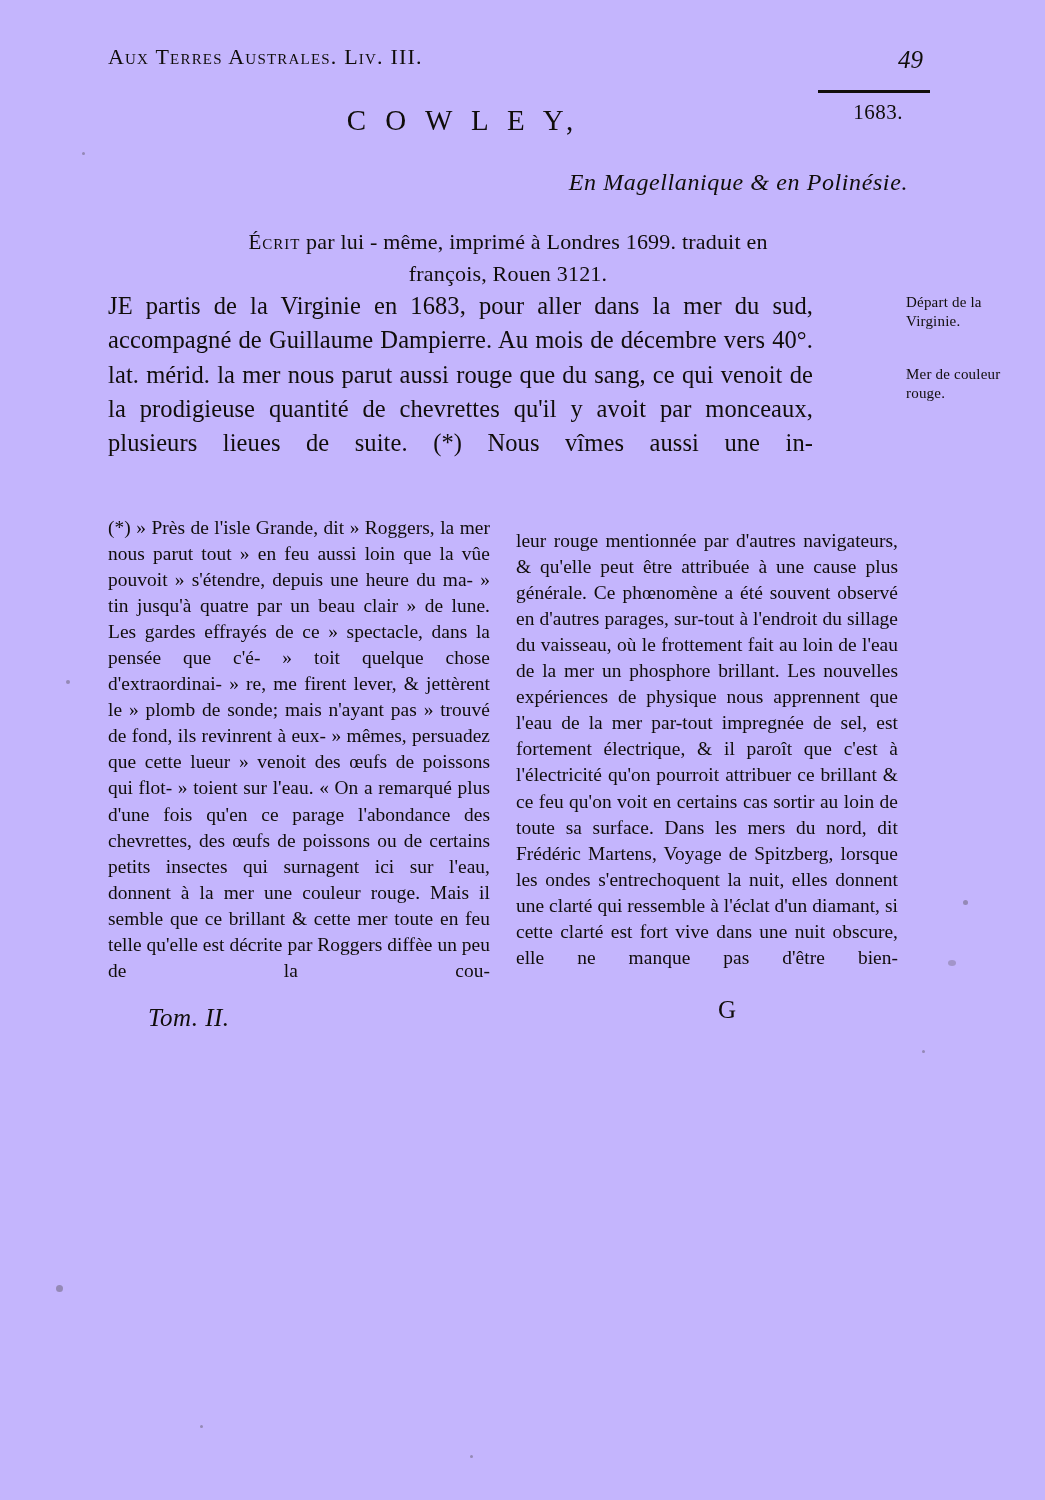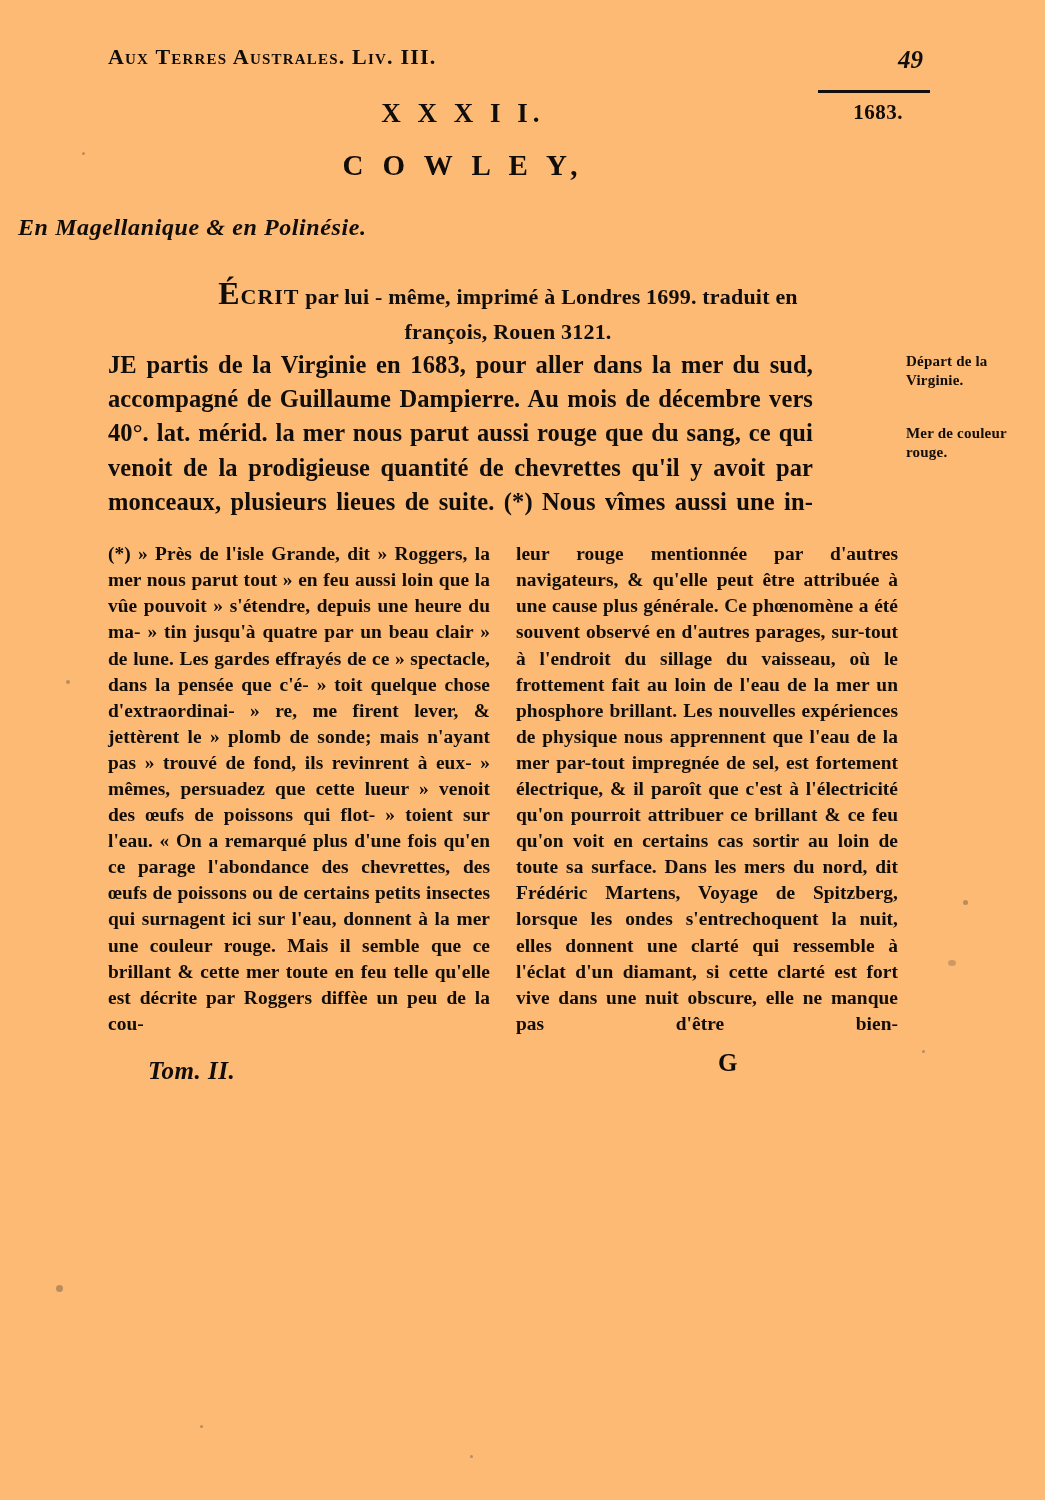--- a/index.html
+++ b/index.html
@@ -11,22 +11,21 @@
     width: 1045px;
     height: 1500px;
     position: relative;
     font-family: "Liberation Serif", serif;
     color: #100d0a;
     overflow: hidden;
   }
   .page {
     position: absolute;
     inset: 0;
-    background: #fdba74;
-    font-weight: bold;
+    background: #c4b5fd;
   }
   
   .speckle {
     position: absolute;
     border-radius: 50%;
     background: #3c3630;
     opacity: .35;
     pointer-events: none;
   }
   .content {
@@ -79,40 +78,40 @@
     margin-left: -90px;
   }
   .author {
     text-align: center;
     font-size: 29px;
     letter-spacing: 6px;
     margin-top: 20px;
     margin-left: -90px;
   }
   .subtitle {
-    text-align: left;
+    text-align: right;
     font-style: italic;
     font-size: 24px;
     margin-top: 32px;
     margin-left: -90px;
     letter-spacing: .6px;
   }
   .imprint {
     text-align: center;
     font-size: 22px;
     margin-top: 30px;
     line-height: 1.42;
     letter-spacing: .2px;
   }
   .imprint .sc {
     font-variant: small-caps;
     letter-spacing: 1px;
   }
   .imprint .big {
-    font-size: 32px;
+    font-size: 21px;
   }
   
   .bodywrap {
     position: relative;
   }
   .bodytext {
     width: 705px;
     font-size: 24.5px;
     line-height: 1.40;
     text-align: justify;
@@ -125,23 +124,24 @@
     width: 120px;
     font-size: 15px;
     line-height: 1.28;
     letter-spacing: .2px;
   }
   .m1 { top: 4px; }
   .m2 { top: 76px; }
   
   .notes {
     display: flex;
-    margin-top: 22px;
+    margin-top: 54px;
     gap: 26px;
     width: 790px;
+    align-items: center;
   }
   .notecol {
     width: 382px;
     font-size: 19.4px;
     line-height: 1.345;
     text-align: justify;
     text-align-last: justify;
     letter-spacing: .05px;
   }
   
@@ -185,21 +185,20 @@
     <div class="runhead">
       <div class="title">Aux Terres Australes. Liv. III.</div>
       <div class="pagenum">49</div>
     </div>
 
     <div class="yearbox">
       <div class="rule"></div>
       <div class="year">1683.</div>
     </div>
 
-    <div class="chapnum">X X X I I.</div>
     <div class="author">C O W L E Y,</div>
     <div class="subtitle">En Magellanique &amp; en Polinésie.</div>
 
     <div class="imprint">
       <span class="sc big">Écrit</span>
       <span>par lui - même, imprimé à Londres 1699. traduit en</span><br>
       <span>françois, Rouen 3121.</span>
     </div>
 
     <div class="bodywrap">

